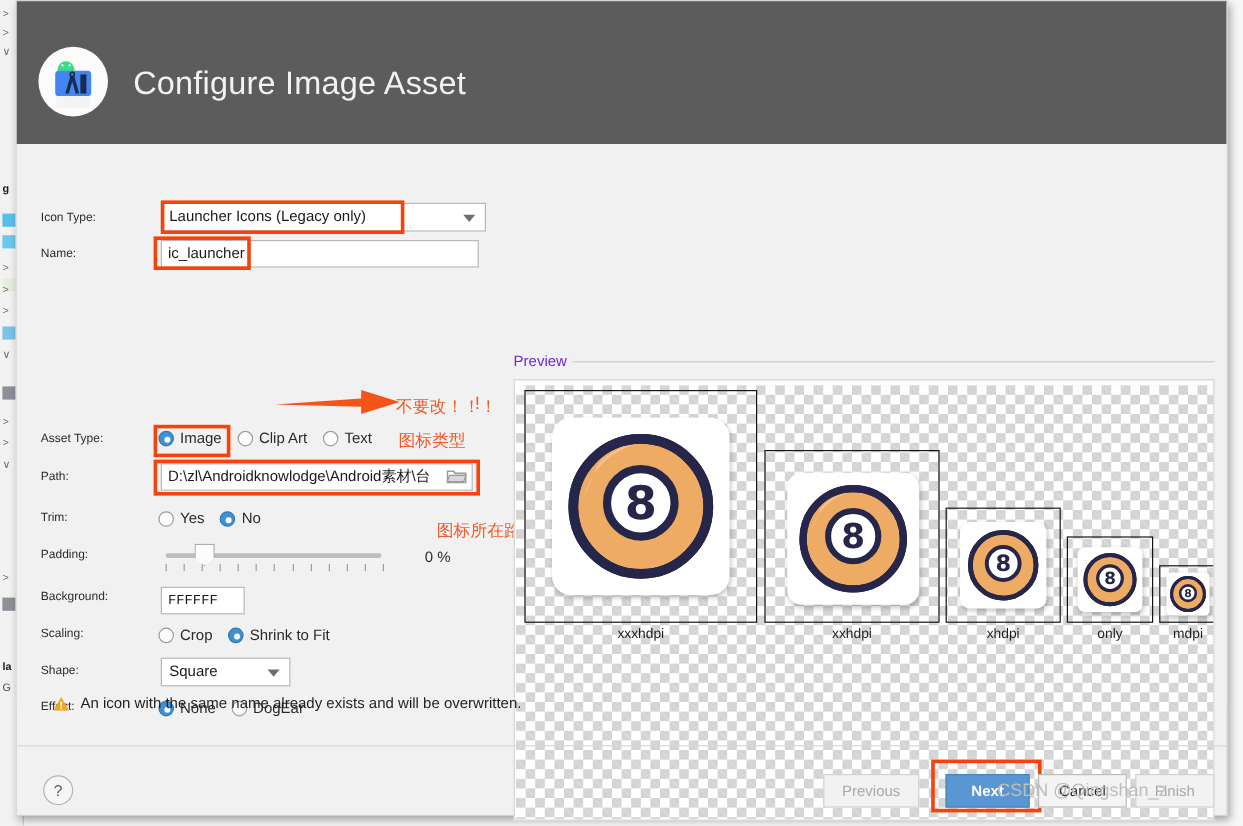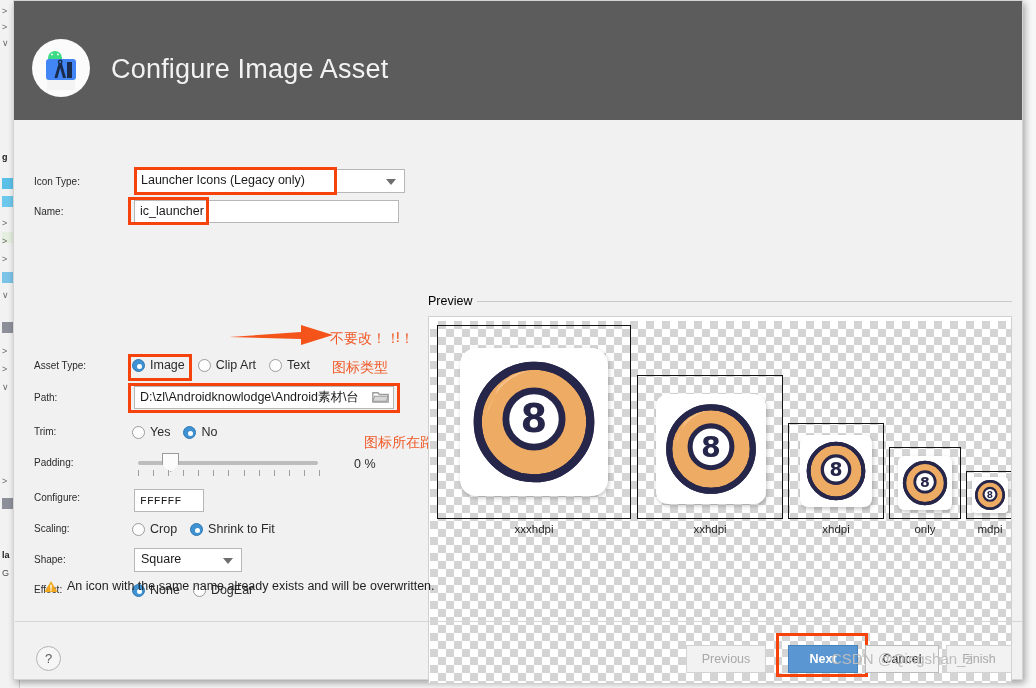--- a/index.html
+++ b/index.html
@@ -135,21 +135,21 @@
   }
   .cn-note {
     position: absolute; color: #f05a28; font-size: 14px;
     font-family: "DejaVu Sans", sans-serif; white-space: nowrap;
   }
   #arrow-svg { position: absolute; left: 215px; top: 203px; }
 
   
   #preview-label {
     position: absolute; left: 414px; top: 174px;
-    font-size: 12.5px; color: #000000; background: #f1f1f1;
+    font-size: 12.5px; color: #6d28d9; background: #f1f1f1;
     padding-right: 5px; z-index: 3;
   }
   #preview-line {
     position: absolute; left: 414px; top: 181px; width: 584px; height: 1px;
     background: #cacaca;
   }
   #preview-box {
     position: absolute; left: 414px; top: 196px; width: 584px; height: 368px;
     border: 1px solid #d0d0d0; background: #fff;
     overflow: hidden;
@@ -323,21 +323,21 @@
         <i></i>
         <i></i>
         <i></i>
         <i></i>
         <i></i>
         <i></i>
         <i></i>
     </div>
     <div id="pad-value">0 %</div>
 
-    <div class="flabel" style="left:20px; top:372px;">Configure:</div>
+    <div class="flabel" style="left:20px; top:372px;">Background:</div>
     <div id="bg-field">FFFFFF</div>
 
     <div class="flabel" style="left:20px; top:403px;">Scaling:</div>
     <div class="radio-wrap" style="left:118px; top:402px;">
       <span class="radio-item">
         <span class="rdot"></span>
         <span class="rlabel">Crop</span>
       </span>
       <span class="radio-item">
         <span class="rdot on"></span>

